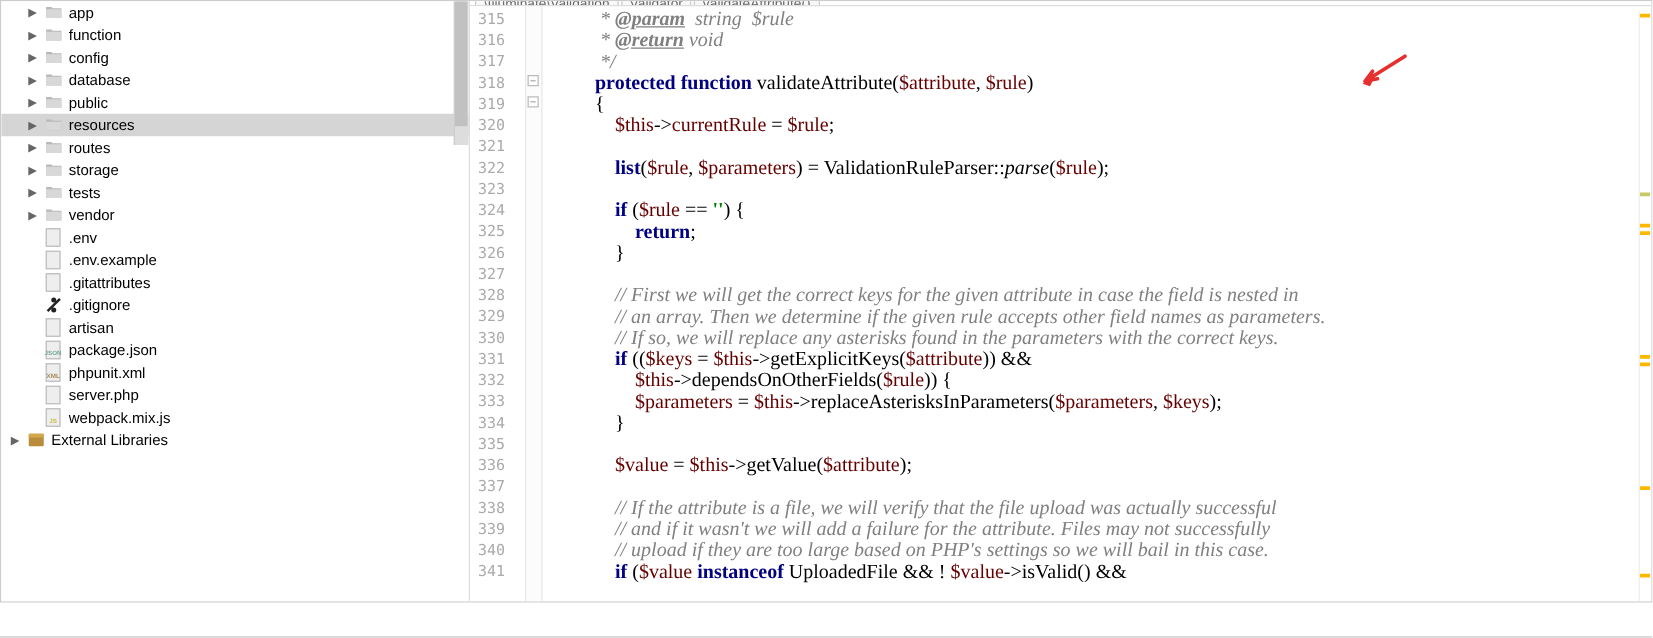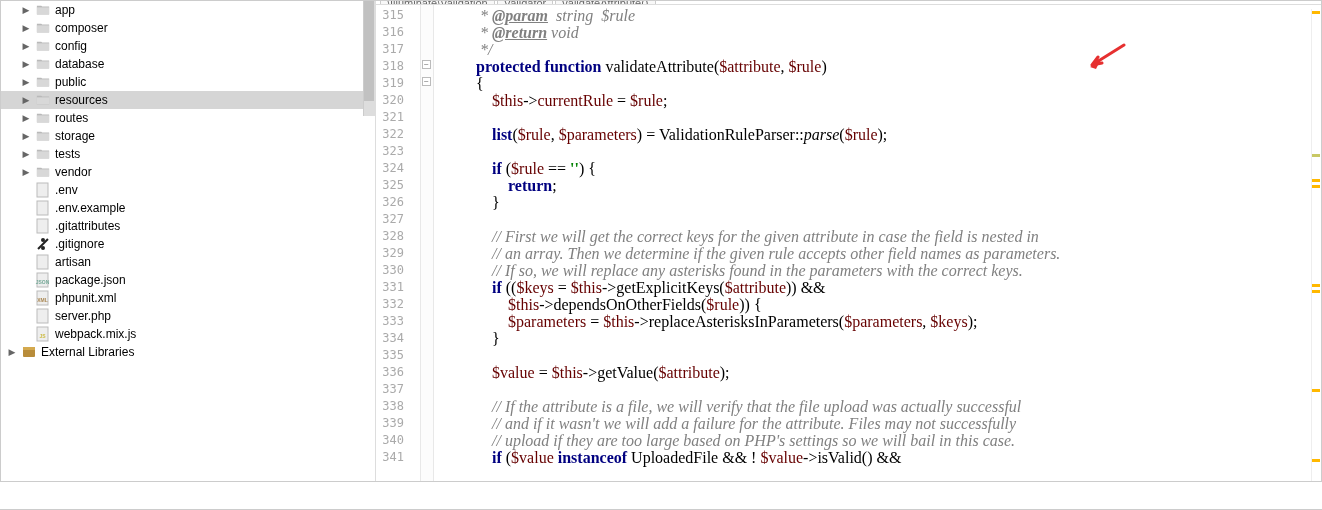--- a/index.html
+++ b/index.html
@@ -59,21 +59,21 @@
           <span class="tree-label">app</span>
         </div>
         <div class="tree-item">
           <span class="tree-arrow">▶</span>
           <span class="tree-icon folder-icon">
             <svg viewBox="0 0 16 16">
               <path fill="#b9b9b9" d="M1 3h5l1 1h8v9H1z"></path>
               <path fill="#d8d8d8" d="M1 5h14v8H1z"></path>
             </svg>
           </span>
-          <span class="tree-label">composer</span>
+          <span class="tree-label">function</span>
         </div>
         <div class="tree-item">
           <span class="tree-arrow">▶</span>
           <span class="tree-icon folder-icon">
             <svg viewBox="0 0 16 16">
               <path fill="#b9b9b9" d="M1 3h5l1 1h8v9H1z"></path>
               <path fill="#d8d8d8" d="M1 5h14v8H1z"></path>
             </svg>
           </span>
           <span class="tree-label">config</span>

